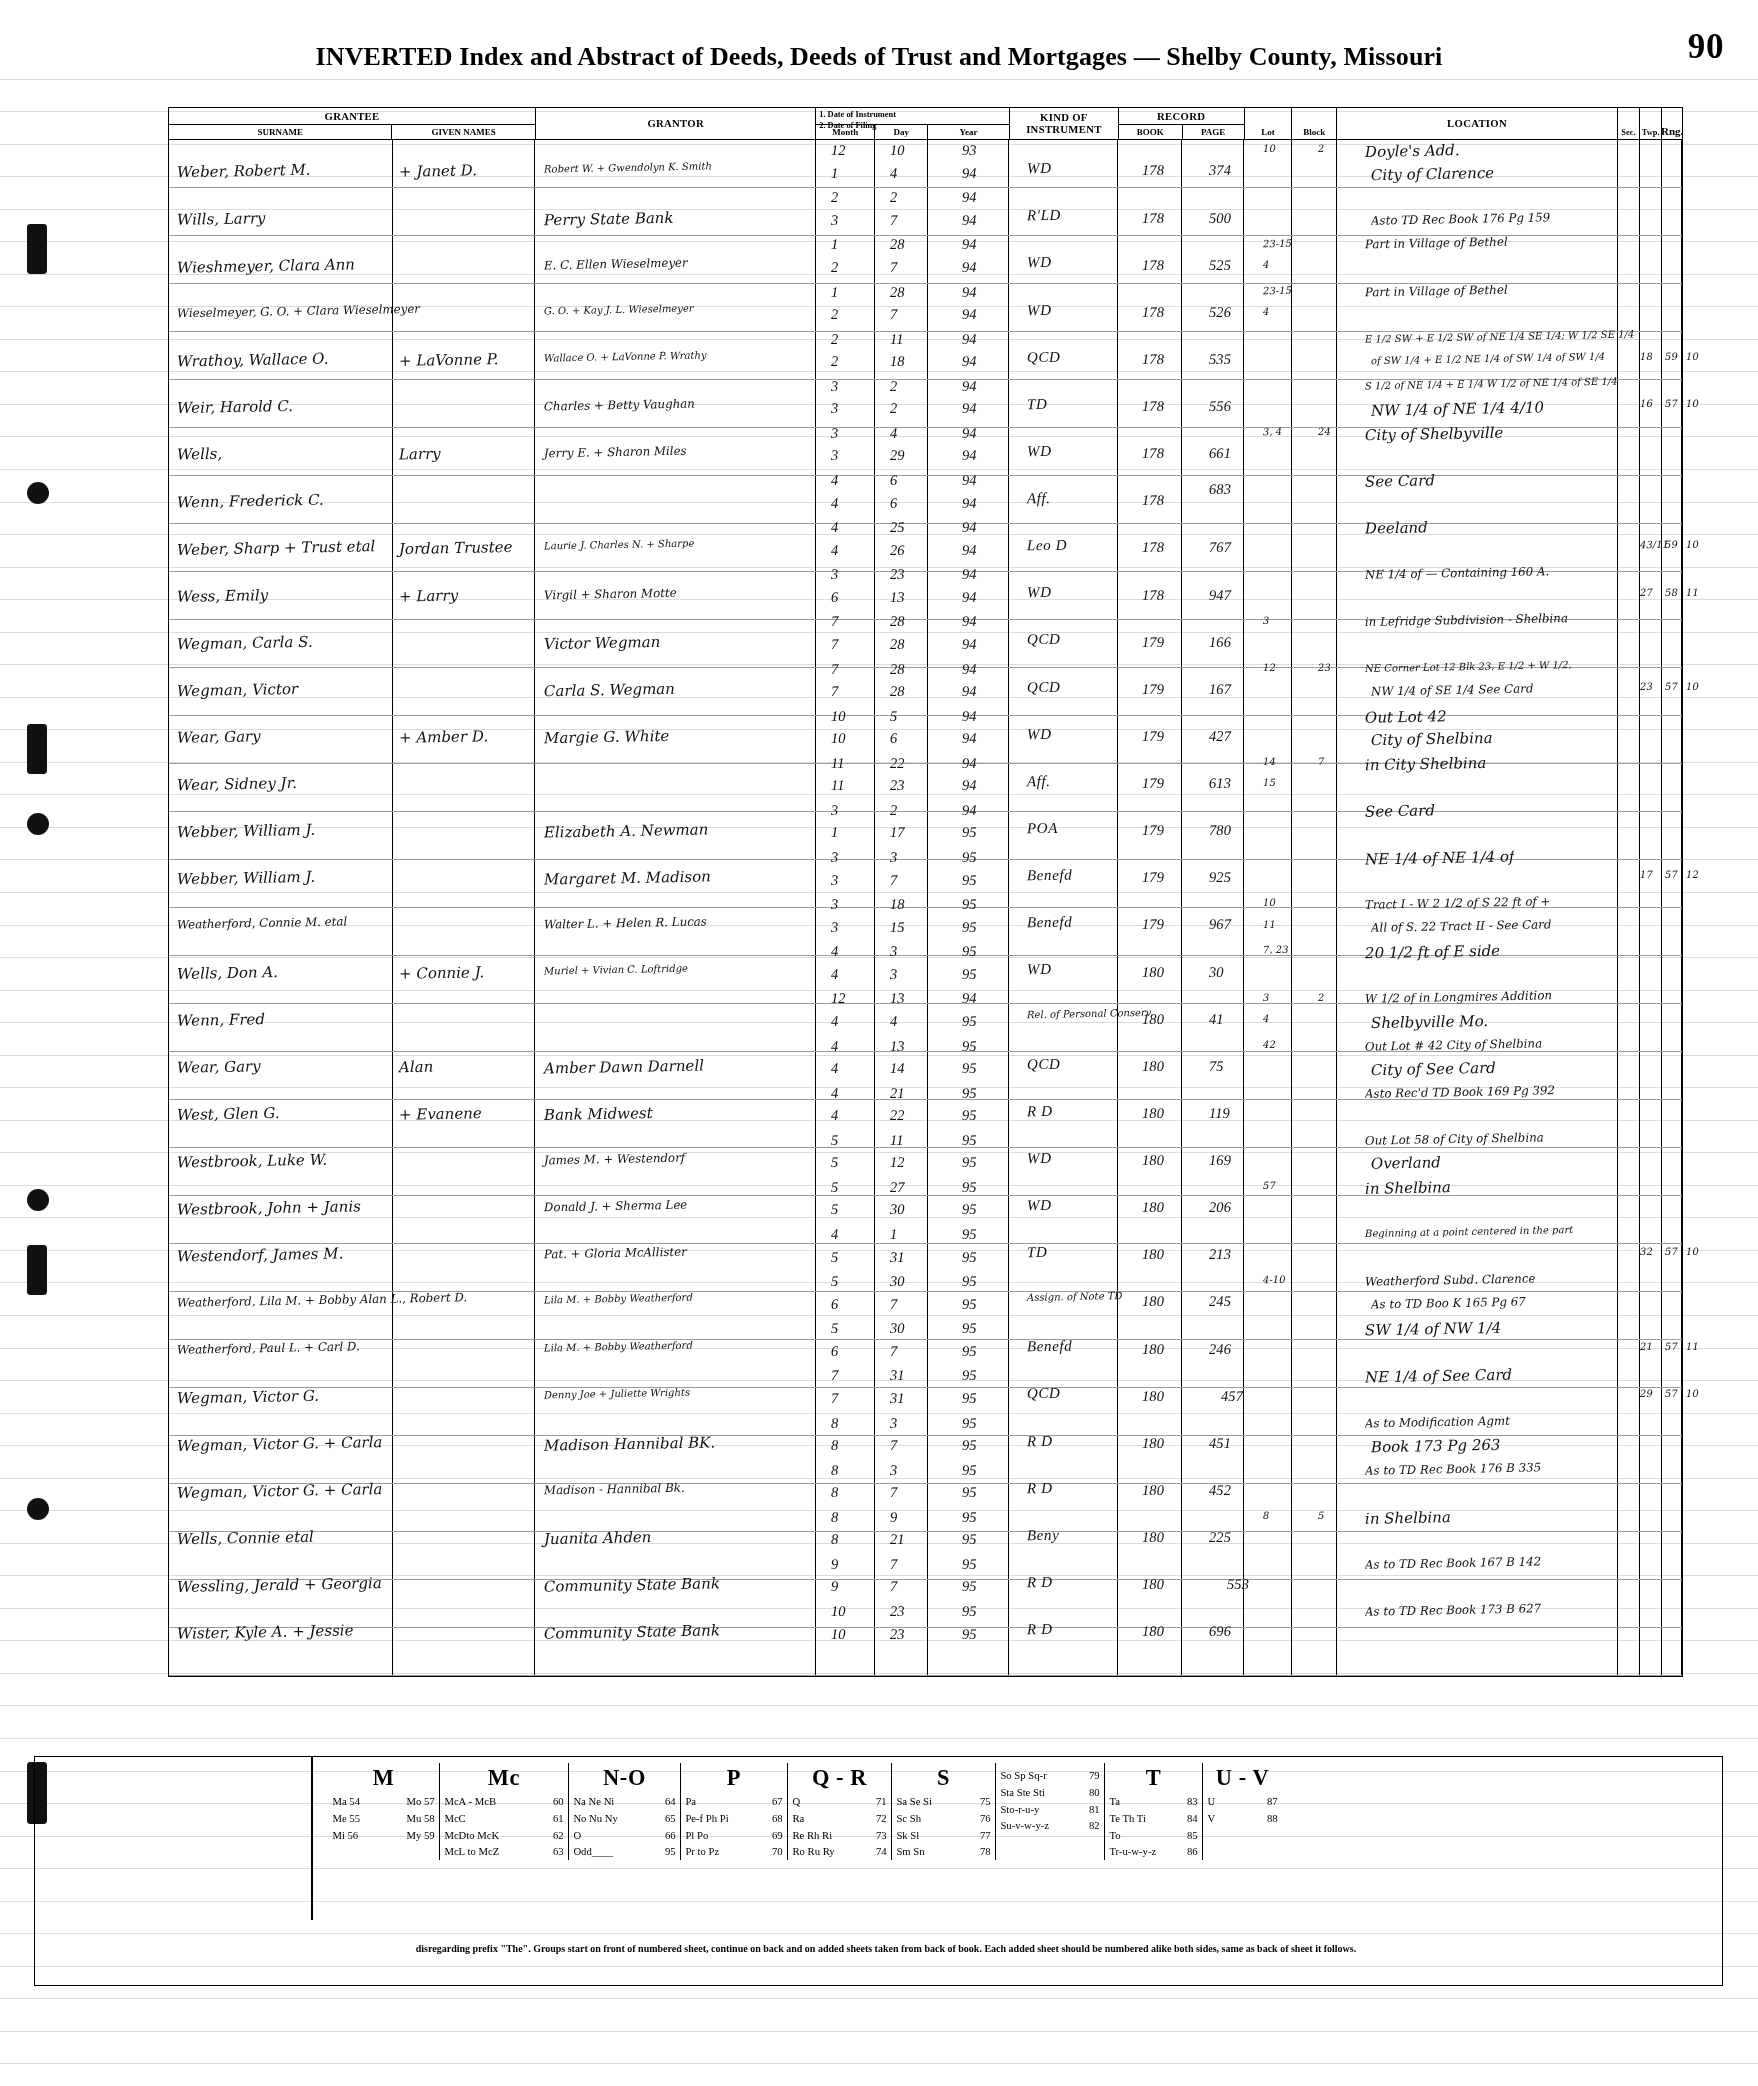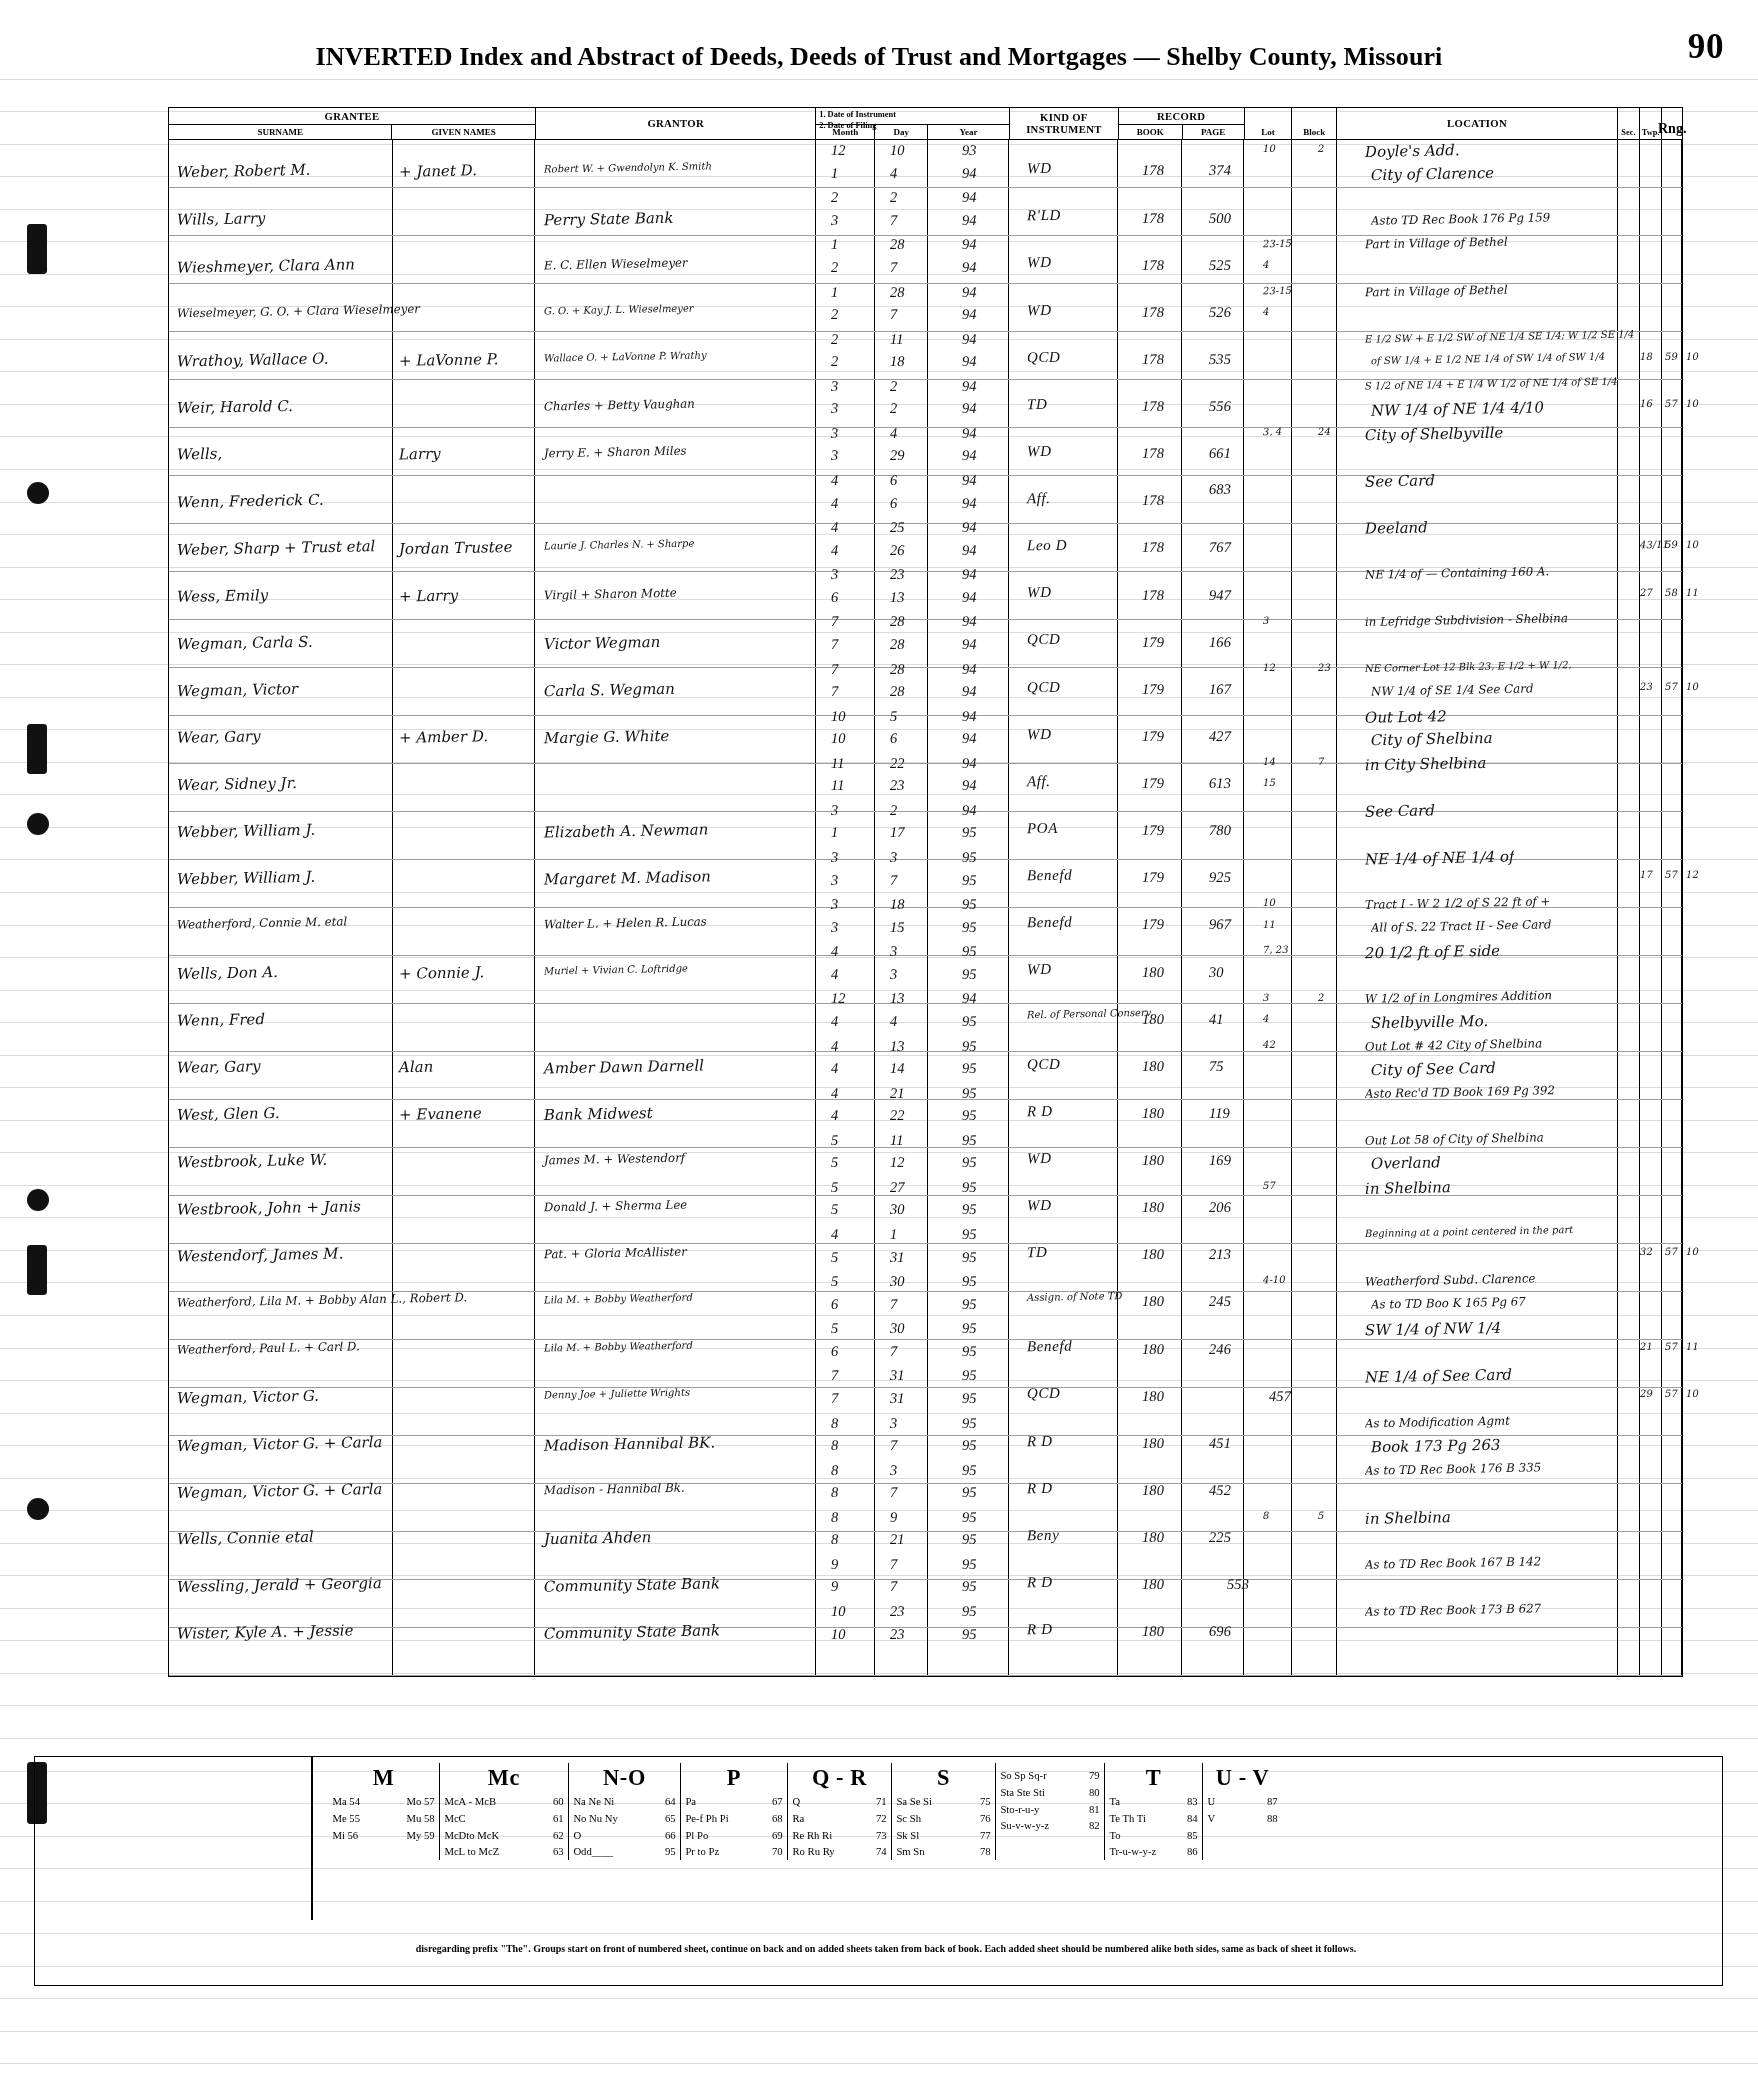--- a/index.html
+++ b/index.html
@@ -202,21 +202,21 @@
       <div class="cell c-loc" style="display:flex;align-items:center;justify-content:center;">
         <div class="hcap">LOCATION</div>
       </div>
       <div class="cell c-sec" style="display:flex;align-items:flex-end;justify-content:center;">
         <span style="font-size:8.4px;font-weight:700;padding-bottom:1.7px;">Sec.</span>
       </div>
       <div class="cell c-twp" style="display:flex;align-items:flex-end;justify-content:center;">
         <span style="font-size:8.4px;font-weight:700;padding-bottom:1.7px;">Twp.</span>
       </div>
       <div class="cell c-rng" style="display:flex;align-items:flex-end;justify-content:center;">
-        <span style="font-size:14px;font-weight:700;padding-bottom:1.7px;">Rng.</span>
+        <span style="font-size:11px;font-weight:700;padding-bottom:1.7px;">Rng.</span>
       </div>
     </div>
 
     <div class="body" id="grid-body">
         <div class="rowline" style="height: 47px;">
           <div class="cell c-surname"></div>
           <div class="cell c-given"></div>
           <div class="cell c-grantor"></div>
           <div class="cell date-m"></div>
           <div class="cell date-d"></div>
@@ -1137,21 +1137,21 @@
           <div class="hw " style="left: 7.9px; top: 1248px;">Wegman, Victor G.</div>
           <div class="hw xs" style="left: 375px; top: 1248px;">Denny Joe + Juliette Wrights</div>
           <div class="hw num" style="left: 662px; top: 1227px;">7</div>
           <div class="hw num" style="left: 721px; top: 1227px;">31</div>
           <div class="hw num" style="left: 793px; top: 1227px;">95</div>
           <div class="hw num" style="left: 662px; top: 1250px;">7</div>
           <div class="hw num" style="left: 721px; top: 1250px;">31</div>
           <div class="hw num" style="left: 793px; top: 1250px;">95</div>
           <div class="hw kind" style="left: 858px; top: 1245px;">QCD</div>
           <div class="hw num" style="left: 973px; top: 1248px;">180</div>
-          <div class="hw num" style="left: 1100px; top: 1248px;">457</div>
+          <div class="hw num" style="left: 1052px; top: 1248px;">457</div>
           <div class="hw " style="left: 1196px; top: 1227px; max-width: 281px; overflow: hidden;">NE 1/4 of   See Card</div>
           <div class="hw xs" style="left: 1471px; top: 1248px;">29</div>
           <div class="hw xs" style="left: 1496px; top: 1248px;">57</div>
           <div class="hw xs" style="left: 1517px; top: 1248px;">10</div>
           <div class="hw " style="left: 7.9px; top: 1295px;">Wegman, Victor G. + Carla</div>
           <div class="hw " style="left: 375px; top: 1295px;">Madison Hannibal BK.</div>
           <div class="hw num" style="left: 662px; top: 1275px;">8</div>
           <div class="hw num" style="left: 721px; top: 1275px;">3</div>
           <div class="hw num" style="left: 793px; top: 1275px;">95</div>
           <div class="hw num" style="left: 662px; top: 1297px;">8</div>

